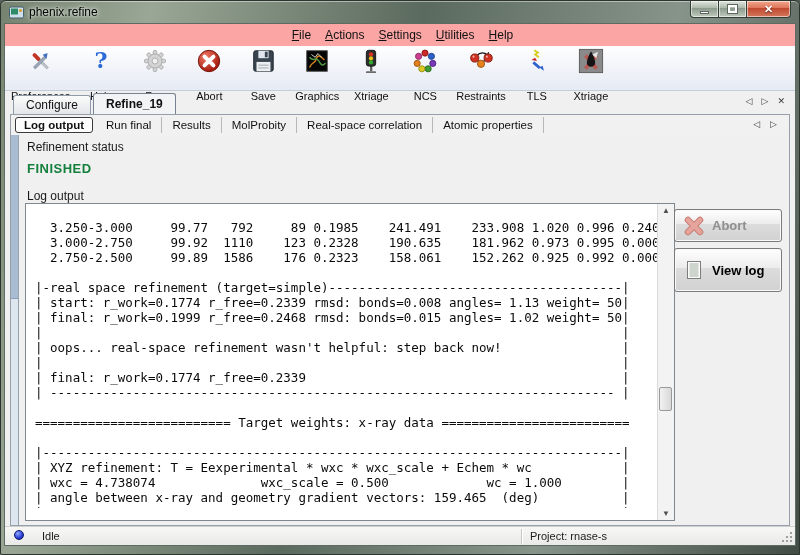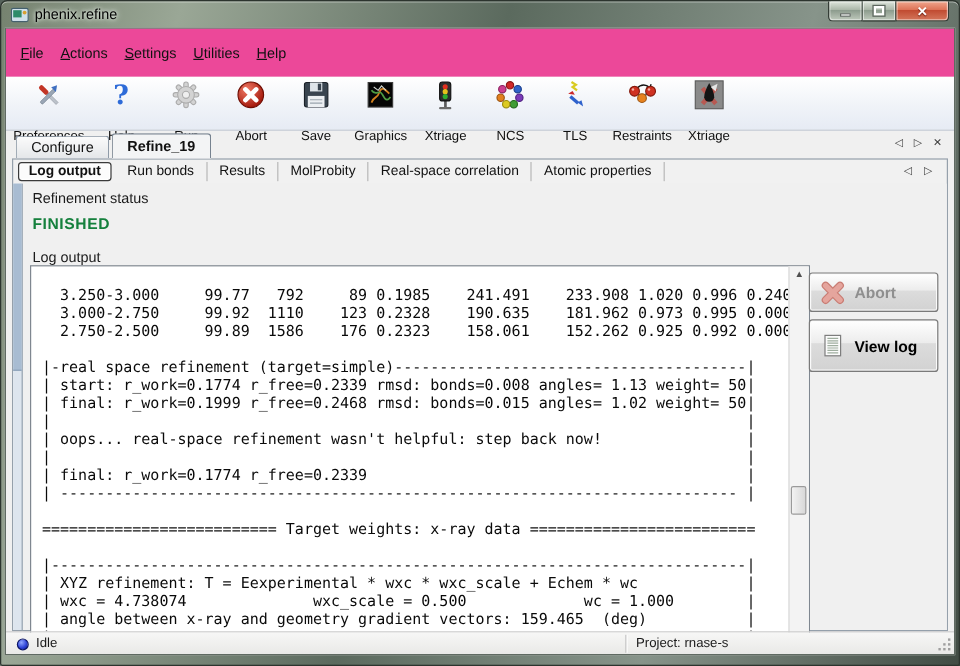--- a/index.html
+++ b/index.html
@@ -19,21 +19,21 @@
   .win-btn.min{width:29px;border-radius:0 0 0 4px;}
   .win-btn.max{width:27px;border-left:none;border-right:none;}
   .win-btn.close{width:45px;border-radius:0 0 4px 0;
     background:linear-gradient(#f0a88f,#dd7256 45%,#c04a30 46%,#d4775c);}
   .glyph-min{display:block;width:9px;height:3px;background:#fff;border:1px solid #5d675f;margin-top:6px;}
   .glyph-max{display:block;width:9px;height:8px;border:2px solid #fff;outline:1px solid #5d675f;background:transparent;}
   .glyph-close{color:#fff;font-size:11px;font-weight:bold;text-shadow:0 1px 1px #5d1408;}
   
   .client{position:absolute;top:22px;left:3px;right:3px;bottom:8px;background:#f0f0f0;
     display:flex;flex-direction:column;border:1px solid #5f6a62;}
-  .menubar{height:40px;background:#ec4899;display:flex;align-items:center;padding-left:5px;flex:0 0 auto;}
+  .menubar{height:22px;background:#fca5a5;display:flex;align-items:center;padding-left:5px;flex:0 0 auto;justify-content:center;}
   .menu-item{font-size:12px;color:#111;padding:2px 7px;}
   .toolbar{height:45px;flex:0 0 auto;display:flex;align-items:flex-start;padding:2px 0 0 2px;
     background:linear-gradient(#ffffff,#f0f3f8 55%,#e6ebf4);border-bottom:1px solid #c6ccd6;}
   .tool-btn{display:flex;flex-direction:column;align-items:center;justify-content:flex-start;min-width:54px;padding:0 4px;}
   .tool-icon{width:26px;height:26px;display:flex;align-items:center;justify-content:center;}
   .tool-icon svg{width:26px;height:26px;}
   .tool-label{font-size:11px;color:#101010;margin-top:16px;white-space:nowrap;}
   .spacer2{height:2px;flex:0 0 auto;}
   
   .tabrow{height:21px;flex:0 0 auto;display:flex;align-items:flex-end;padding-left:8px;position:relative;}
@@ -67,21 +67,21 @@
   
   .side-btn{position:absolute;right:7px;width:108px;height:33px;border:1px solid #7a7a7a;border-radius:3px;
     display:flex;align-items:center;gap:8px;padding:0 9px;font-size:13px;font-weight:bold;
     background:linear-gradient(#ffffff,#ececec 45%,#dcdcdc 46%,#d2d2d2);box-shadow:inset 0 0 0 1px #fafafa;}
   .side-btn .bicon{width:20px;height:20px;flex:0 0 auto;}
   .side-btn.disabled{color:#8f8f8f;}
   .side-btn.enabled{color:#000;}
   
   .statusbar{height:19px;flex:0 0 auto;background:linear-gradient(#f7f7f6,#e9e9e7);border-top:1px solid #cfcfcf;
     display:flex;align-items:center;font-size:11px;color:#1a1a1a;position:relative;}
-  .sb-left{width:516px;display:flex;align-items:flex-end;gap:6px;padding-left:9px;}
+  .sb-left{width:516px;display:flex;align-items:flex-start;gap:18px;padding-left:9px;}
   .sb-sep{width:0;height:15px;border-left:1px solid #c6c6c6;border-right:1px solid #ffffff;}
   .sb-right{flex:1;padding-left:7px;}
   .dot{width:10px;height:10px;border-radius:50%;background:radial-gradient(circle at 35% 30%,#8fa6ff,#2a3fd4 60%,#101f8a);
     border:1px solid #0c1668;}
   .grip{position:absolute;right:3px;bottom:3px;width:10px;height:10px;}
   .grip::before{content:"";position:absolute;right:0;bottom:0;width:2px;height:2px;background:#9f9f9f;
     box-shadow:-4px 0 #9f9f9f,0 -4px #9f9f9f,-8px 0 #9f9f9f,-4px -4px #9f9f9f,0 -8px #9f9f9f;}
 </style>
 </head>
 <body>
@@ -221,47 +221,47 @@
                 <circle cx="5.6" cy="16.6" r="3.3" fill="#e2801e" stroke="#9c5410"></circle>
                 <circle cx="7.1" cy="9" r="3.3" fill="#cc3f90" stroke="#8c2260"></circle>
               </g>
             </svg>
           </div>
           <div class="tool-label">NCS</div>
         </div>
         <div class="tool-btn">
           <div class="tool-icon">
             <svg viewBox="0 0 28 28">
-              <path d="M11 2.5 l4 2.5 -3 2 4 3" stroke="#d9cb22" stroke-width="2" fill="none"></path>
-              <path d="M8 13 l4 -2.5 2 3.5 z" fill="#cc2a2a"></path>
-              <path d="M10 15.5 l7 6" stroke="#2f62cc" stroke-width="3"></path>
-              <path d="M16.5 21 l5 3.5 -1.5 -5.5 z" fill="#2f62cc"></path>
-            </svg>
-          </div>
-          <div class="tool-label">TLS</div>
-        </div>
-        <div class="tool-btn">
-          <div class="tool-icon">
-            <svg viewBox="0 0 28 28">
               <path d="M9 8.5 Q15 2.5 21 7.5" stroke="#151515" stroke-width="1.4" fill="none"></path>
               <path d="M21 7.5 l1.2 -3 M21 7.5 l-3 -0.4" stroke="#151515" stroke-width="1.3"></path>
               <line x1="8" y1="11" x2="14" y2="16.5" stroke="#6a6a6a" stroke-width="2"></line>
               <line x1="14" y1="16.5" x2="21" y2="11" stroke="#6a6a6a" stroke-width="2"></line>
               <circle cx="7.3" cy="10.8" r="4.4" fill="#cf3222" stroke="#841b0e"></circle>
               <circle cx="14" cy="17" r="3.9" fill="#e6821e" stroke="#9c5410"></circle>
               <circle cx="21.7" cy="10.8" r="4.4" fill="#cf3222" stroke="#841b0e"></circle>
               <circle cx="5.9" cy="9.3" r="1.1" fill="#f2b0a6"></circle>
               <circle cx="20.3" cy="9.3" r="1.1" fill="#f2b0a6"></circle>
             </svg>
           </div>
           <div class="tool-label">Restraints</div>
         </div>
         <div class="tool-btn">
           <div class="tool-icon">
             <svg viewBox="0 0 28 28">
+              <path d="M11 2.5 l4 2.5 -3 2 4 3" stroke="#d9cb22" stroke-width="2" fill="none"></path>
+              <path d="M8 13 l4 -2.5 2 3.5 z" fill="#cc2a2a"></path>
+              <path d="M10 15.5 l7 6" stroke="#2f62cc" stroke-width="3"></path>
+              <path d="M16.5 21 l5 3.5 -1.5 -5.5 z" fill="#2f62cc"></path>
+            </svg>
+          </div>
+          <div class="tool-label">TLS</div>
+        </div>
+        <div class="tool-btn">
+          <div class="tool-icon">
+            <svg viewBox="0 0 28 28">
               <rect x="1.5" y="1.5" width="25" height="25" fill="#8a8a8a" stroke="#5a5a5a"></rect>
               <path d="M8 8 L20 22 M20 8 L8 22" stroke="#c05048" stroke-width="4" opacity="0.85"></path>
               <path d="M14 3.5 C11 9 9.5 13 9.5 16.2 a4.6 5.2 0 0 0 9 0 C18.5 13 17 9 14 3.5 Z" fill="#141414"></path>
               <path d="M15.5 7 L21.5 4 L19.8 11 Z" fill="#e6e6e6"></path>
             </svg>
           </div>
           <div class="tool-label">Xtriage</div>
         </div>
       </div>
 
@@ -276,21 +276,21 @@
         <span>◁</span>
         <span>▷</span>
         <span>✕</span>
       </div>
     </div>
 
     <div class="page">
       <div class="subtabrow">
         <div style="display:flex;align-items:center;" id="sub-tabs">
             <div class="subtab selected">Log output</div>
-            <div class="subtab">Run bonds</div>
+            <div class="subtab">Run final</div>
             <div class="subtab">Results</div>
             <div class="subtab">MolProbity</div>
             <div class="subtab">Real-space correlation</div>
             <div class="subtab">Atomic properties</div>
           </div>
         <div class="subtab-ctrls">
           <span>◁</span>
           <span>▷</span>
         </div>
       </div>

